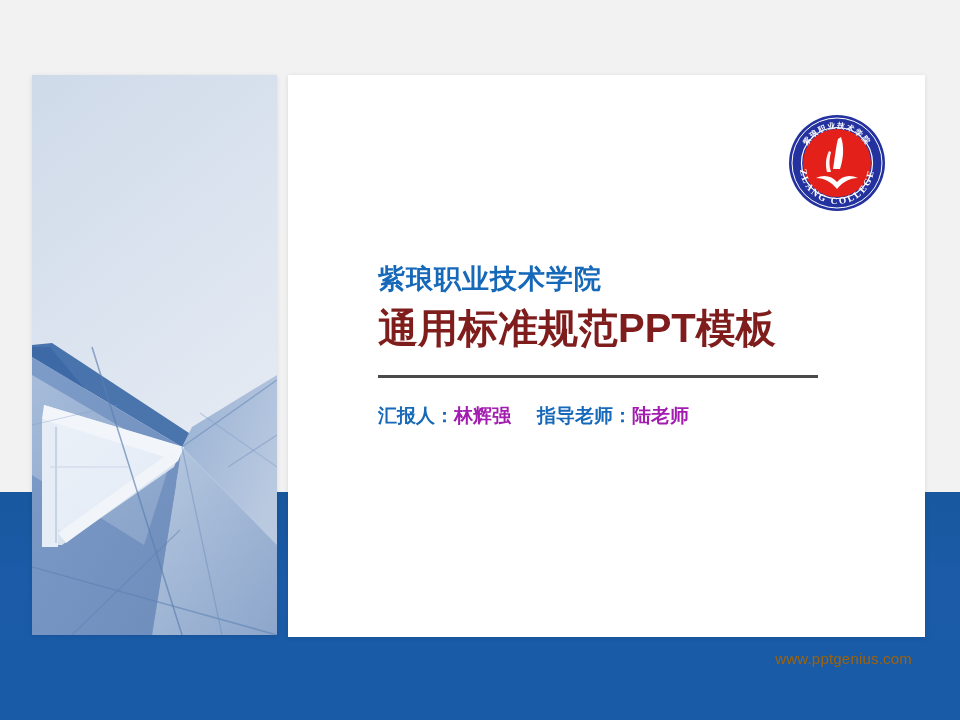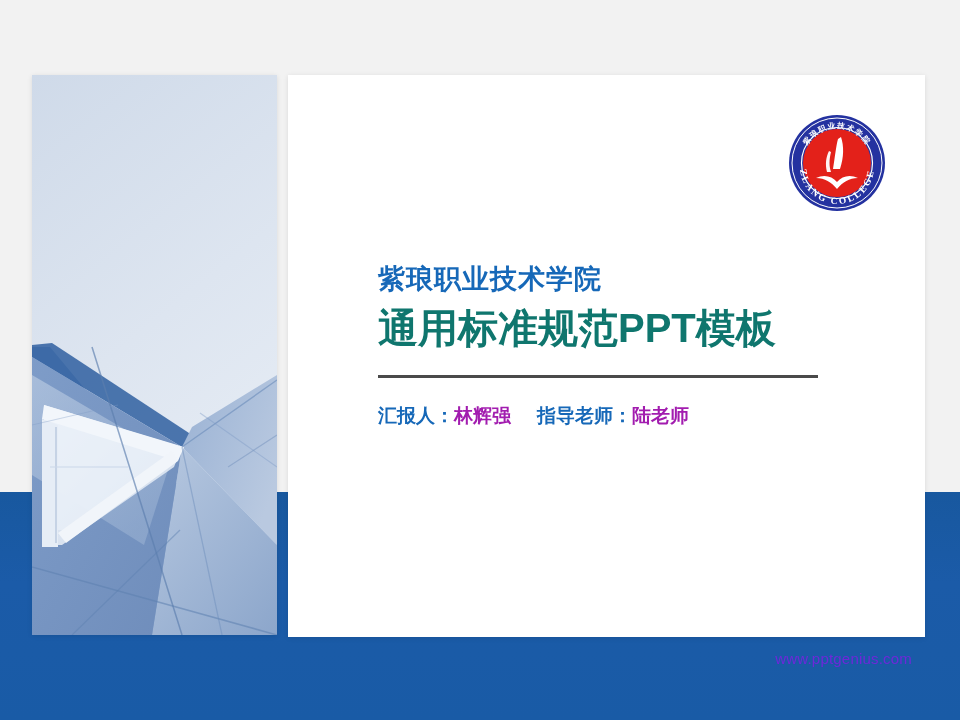--- a/index.html
+++ b/index.html
@@ -79,21 +79,21 @@
     font-weight: bold;
     color: #1668b8;
     letter-spacing: 1px;
     line-height: 1.2;
     margin: 0;
     white-space: nowrap;
   }
   .main-title {
     font-size: 40px;
     font-weight: bold;
-    color: #0f766e;
+    color: #7f1d1d;
     letter-spacing: 0px;
     line-height: 1.18;
     margin: 10px 0 0 0;
     white-space: nowrap;
   }
   .divider {
     margin-top: 22px;
     width: 440px;
     height: 3px;
     background: #4a4a4a;
@@ -110,21 +110,21 @@
   .gap { display: inline-block; width: 26px; }
 
   
   .footer-url {
     position: absolute;
     left: 0;
     top: 650px;
     width: 912px;
     text-align: right;
     font-size: 15px;
-    color: #6d28d9;
+    color: #a16207;
     letter-spacing: 0.2px;
   }
 </style>
 </head>
 <body>
 
 <div class="slide">
 
   <div class="blue-band"></div>
 

